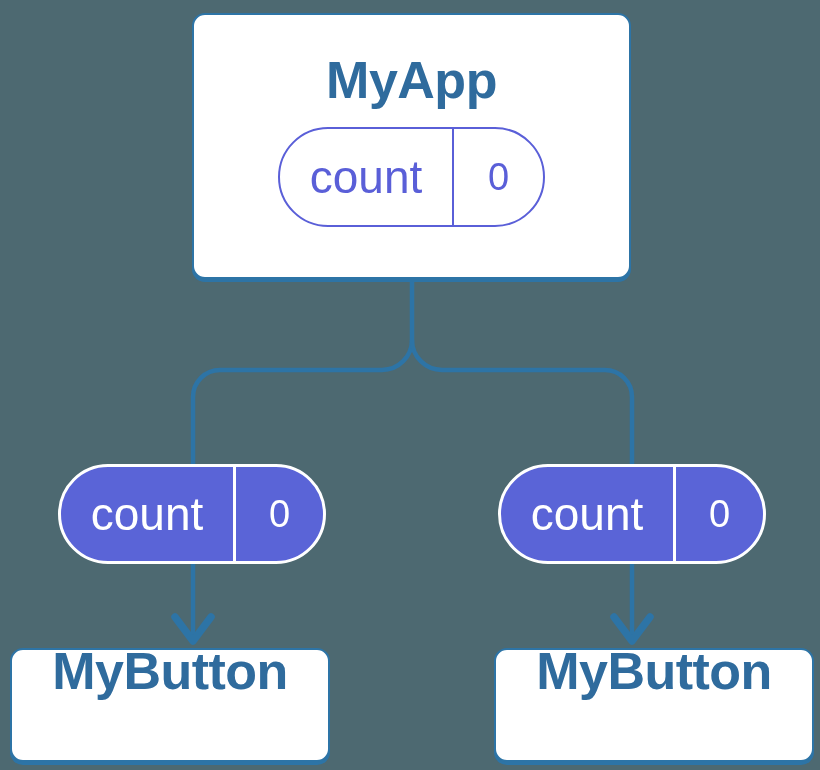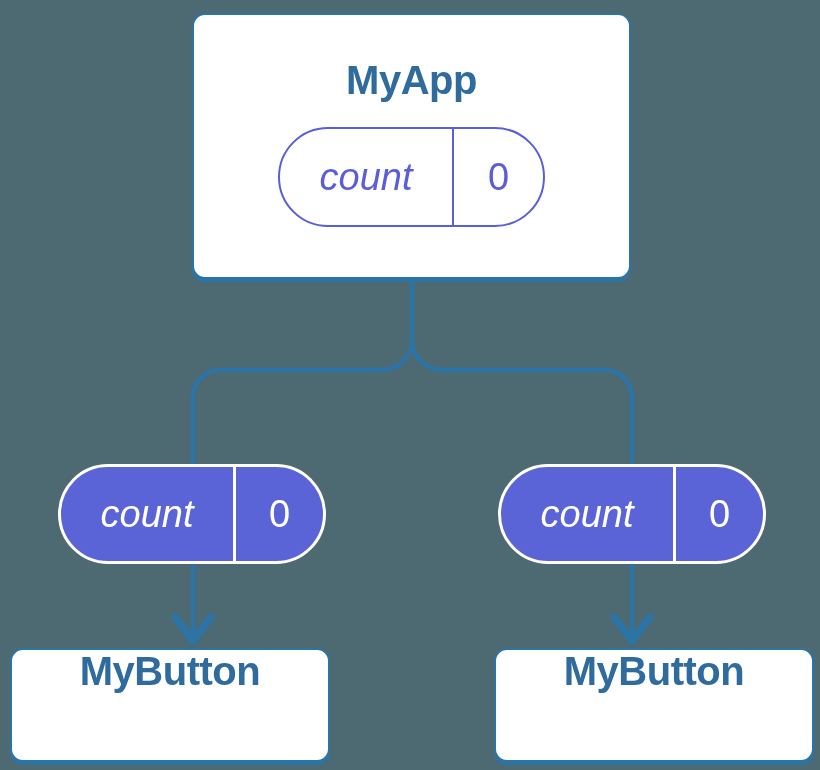--- a/index.html
+++ b/index.html
@@ -53,21 +53,21 @@
     padding-top: 44px;
   }
   .node-leaf {
     width: 320px; height: 114px;
     display: flex;
     justify-content: center;
   }
   .node-leaf-left  { left: 10px;  top: 648px; }
   .node-leaf-right { left: 494px; top: 648px; }
   .node-title {
-    font-size: 40px;
+    font-size: 52px;
     line-height: 42px;
     font-weight: 700;
     letter-spacing: -0.5px;
     color: var(--title-blue);
   }
   .pill {
     display: flex;
     align-items: stretch;
     border-radius: 50px;
     height: 100px;
@@ -87,23 +87,22 @@
     background: var(--purple-fill);
     color: #ffffff;
   }
   .pill-filled-left  { left: 58px;  top: 464px; }
   .pill-filled-right { left: 498px; top: 464px; }
   .pill-key {
     width: 172px;
     display: flex;
     align-items: center;
     justify-content: center;
-    font-size: 38px;
+    font-size: 46px;
     font-weight: 400;
-    font-style: italic;
   }
   .pill-value {
     flex: 1;
     display: flex;
     align-items: center;
     justify-content: center;
     font-size: 38px;
     font-weight: 400;
   }
   .pill-outline .pill-value { border-left: 2.5px solid var(--purple-outline); }

